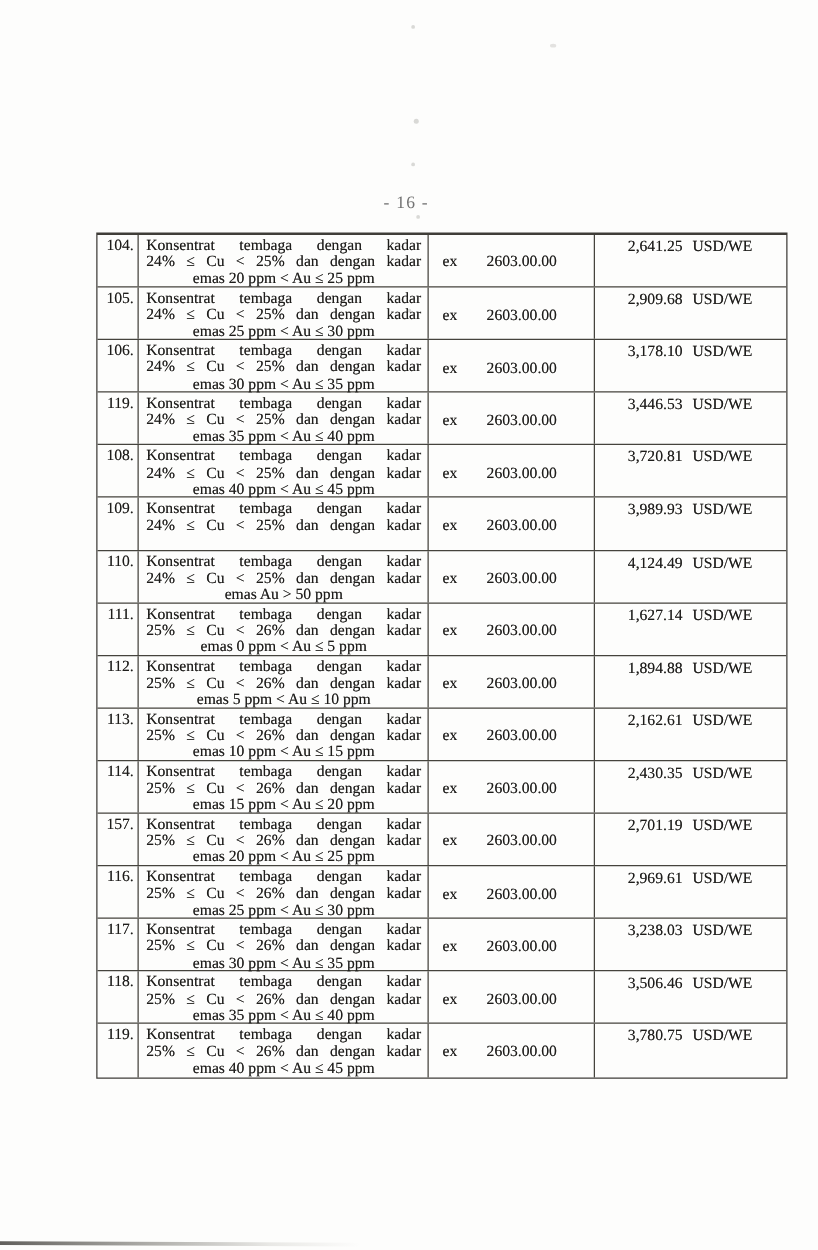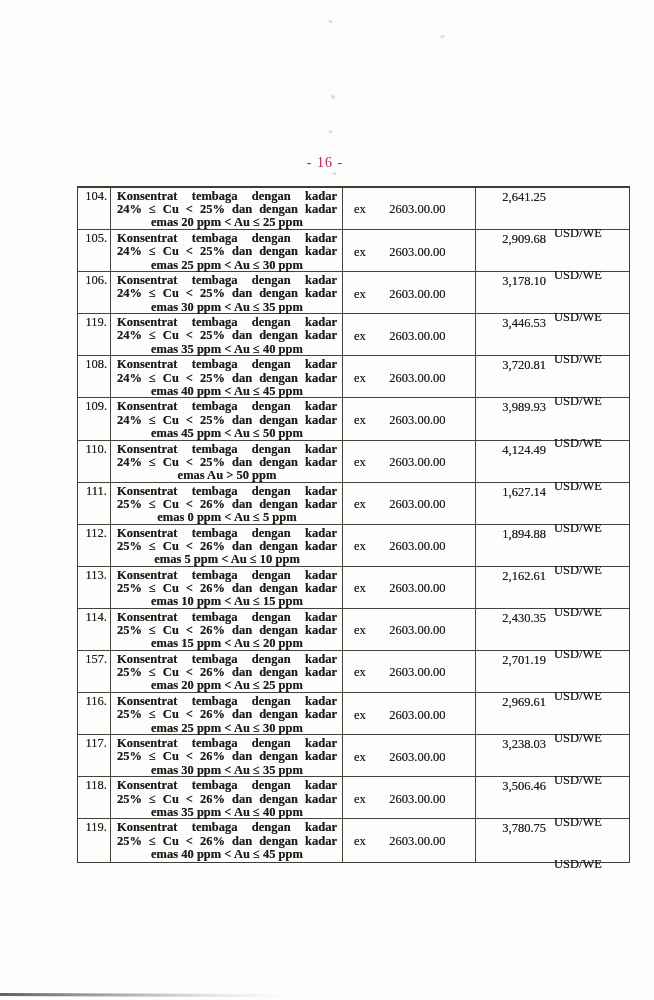--- a/index.html
+++ b/index.html
@@ -17,21 +17,21 @@
     -webkit-font-smoothing: antialiased;
   }
   .page-number {
     position: absolute;
     top: 155px;
     left: 0;
     width: 650px;
     text-align: center;
     font-size: 14px;
     letter-spacing: 1px;
-    color: #be185d;
+    color: #737373;
   }
   .price-table {
     position: absolute;
     left: 77px;
     top: 186px;
     width: 553px;
     border: 1px solid #3f3d38;
     border-top: 2px solid #3f3d38;
     box-sizing: border-box;
     background: transparent;
@@ -56,21 +56,20 @@
     flex: 0 0 33px;
     border-right: 1px solid #45433d;
     text-align: right;
     padding: 2px 3px 0 1px;
   }
   .c-desc {
     width: 232px;
     flex: 0 0 232px;
     border-right: 1px solid #45433d;
     padding: 2px 5px 0 6px;
-    font-weight: bold;
   }
   .c-desc .jline {
     text-align: justify;
     text-align-last: justify;
     white-space: normal;
   }
   .c-desc .lline {
     text-align: center;
   }
   .c-hs {
@@ -95,21 +94,20 @@
     align-items: flex-start;
     padding-top: 3px;
   }
   .c-price .price {
     width: 70px;
     flex: 0 0 70px;
     text-align: right;
   }
   .c-price .unit {
     margin-left: 8px;
-    margin-top: 36px;
   }
   
   .scan-line-bottom {
     position: absolute;
     left: 0;
     bottom: 4px;
     width: 288px;
     height: 3px;
     background: linear-gradient(to right, rgba(70,68,64,0.85), rgba(120,118,112,0.55) 45%, rgba(170,168,160,0.25) 75%, rgba(200,198,190,0));
     transform: rotate(0.25deg);
@@ -219,21 +217,20 @@
       <span class="price">3,720.81</span>
       <span class="unit">USD/WE</span>
     </div>
   </div>
 
   <div class="trow">
     <div class="cell c-no">109.</div>
     <div class="cell c-desc">
       <div class="jline">Konsentrat tembaga dengan kadar</div>
       <div class="jline">24% ≤ Cu &lt; 25% dan dengan kadar</div>
-      <div class="lline">emas 45 ppm &lt; Au ≤ 50 ppm</div>
     </div>
     <div class="cell c-hs">
       <span class="ex">ex</span>
       <span class="hs">2603.00.00</span>
     </div>
     <div class="cell c-price">
       <span class="price">3,989.93</span>
       <span class="unit">USD/WE</span>
     </div>
   </div>

